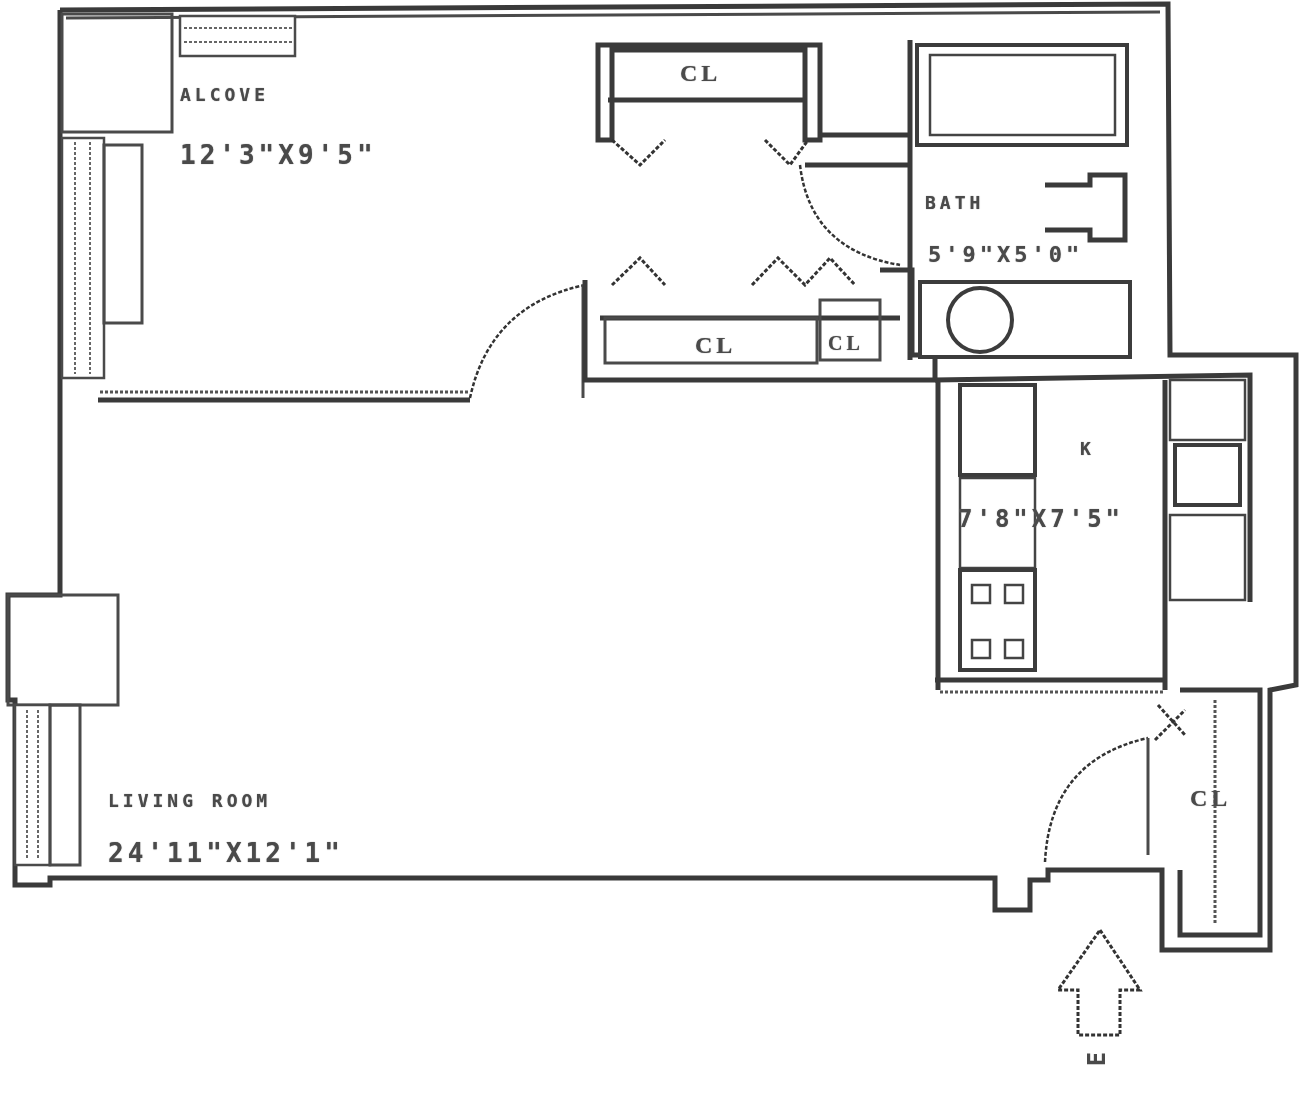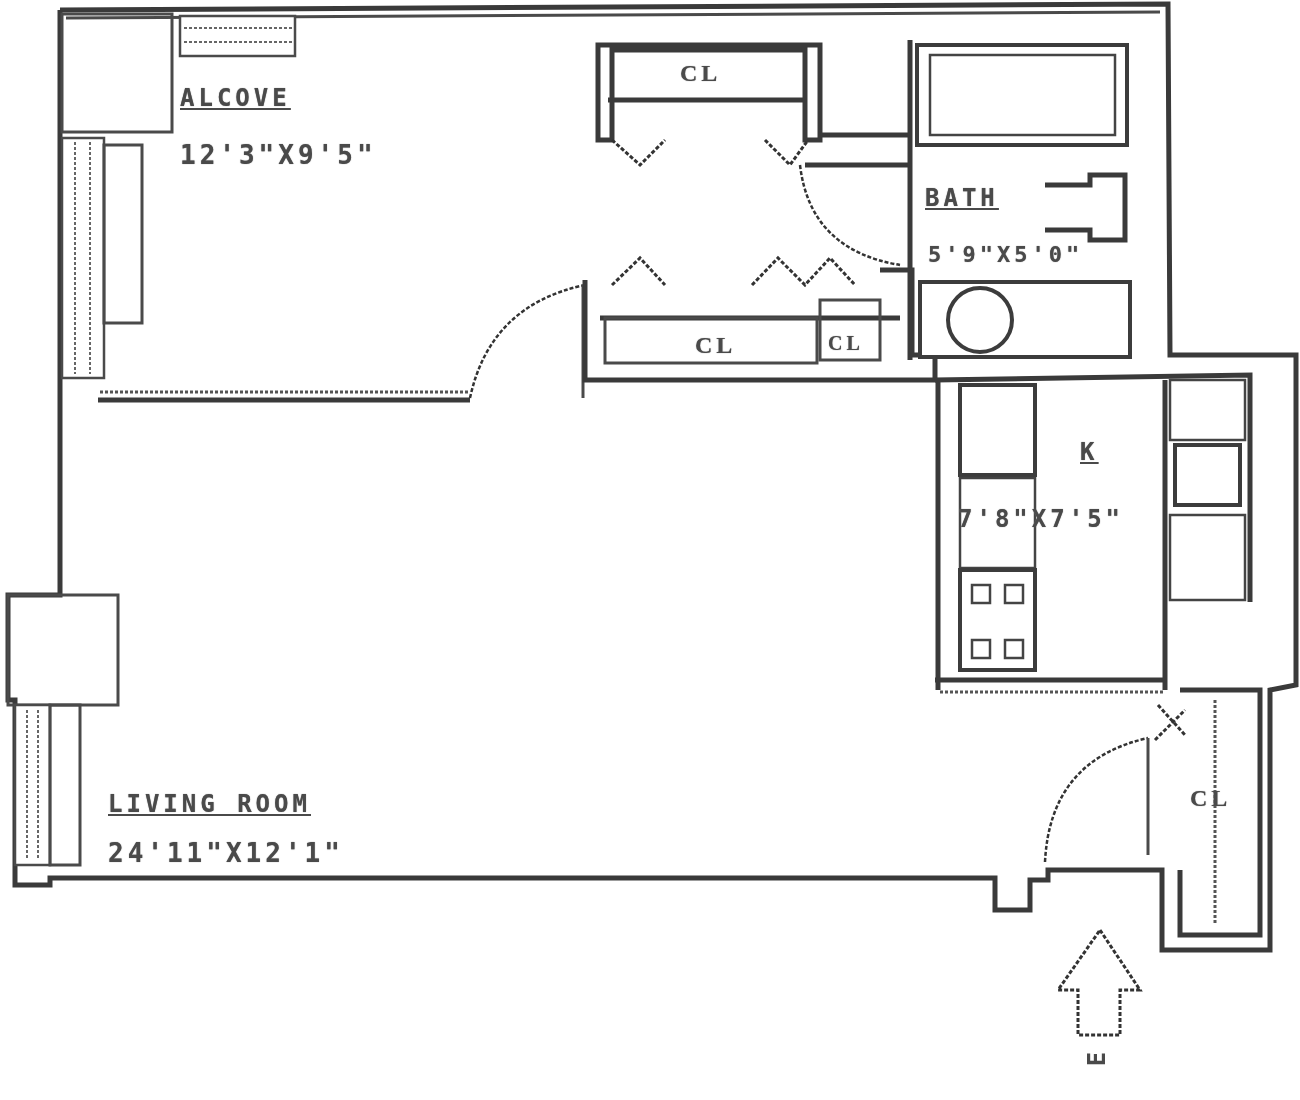--- a/index.html
+++ b/index.html
@@ -8,21 +8,21 @@
   .wall { fill: none; stroke: #3a3a3a; stroke-width: 5; stroke-linejoin: miter; }
   .wall-thin { fill: none; stroke: #4a4a4a; stroke-width: 3; }
   .wall-dot { fill: none; stroke: #555; stroke-width: 3; stroke-dasharray: 3 2; }
   .fixture { fill: #ffffff; stroke: #3c3c3c; stroke-width: 4; }
   .fixture-thin { fill: none; stroke: #444; stroke-width: 2.5; }
   .swing { fill: none; stroke: #333; stroke-width: 2.5; stroke-dasharray: 4 2; }
   .bifold { fill: none; stroke: #333; stroke-width: 3; stroke-dasharray: 4 2; }
   .window { fill: #ffffff; stroke: #4a4a4a; stroke-width: 2.5; }
   .window-line { stroke: #666; stroke-width: 2; stroke-dasharray: 3 2; }
   .label { position: absolute; color: #4a4a4a; font-weight: bold; letter-spacing: 4px; white-space: nowrap; text-shadow: 0 0 1px #777; }
-  .room-name { font-size: 24px; text-decoration: underline; }
+  .room-name { font-size: 18px; }
   .room-dim { font-size: 26px; }
   .small-label { font-size: 24px; font-family: Liberation Serif, serif; }
   .entry-label { position: absolute; font-size: 24px; font-weight: bold; color: #4a4a4a; transform: rotate(-90deg); transform-origin: center; }
 </style>
 </head>
 <body>
 
 <svg id="plan" viewBox="0 0 1300 1100" xmlns="http://www.w3.org/2000/svg">
 
   <g>
@@ -139,21 +139,21 @@
   </g>
 
   <g>
     <path d="M1100 930 L1140 990 L1120 990 L1120 1035 L1078 1035 L1078 990 L1058 990 Z" fill="#ffffff" stroke="#333" stroke-width="3" stroke-dasharray="4 2"></path>
   </g>
 </svg>
 
 <div class="label room-name" style="left:180px; top:84px;">ALCOVE</div>
 <div class="label room-dim" style="left:180px; top:140px;">12'3"X9'5"</div>
 
-<div class="label room-name" style="left:925px; top:184px;">BATH</div>
+<div class="label room-name" style="left:925px; top:192px;">BATH</div>
 <div class="label room-dim" style="left:928px; top:242px; font-size:22px;">5'9"X5'0"</div>
 
 <div class="label room-name" style="left:1080px; top:438px;">K</div>
 <div class="label room-dim" style="left:958px; top:505px; font-size:24px;">7'8"X7'5"</div>
 
 <div class="label room-name" style="left:108px; top:790px;">LIVING ROOM</div>
 <div class="label room-dim" style="left:108px; top:838px;">24'11"X12'1"</div>
 
 <div class="label small-label" style="left:680px; top:60px;">CL</div>
 <div class="label small-label" style="left:695px; top:332px;">CL</div>

